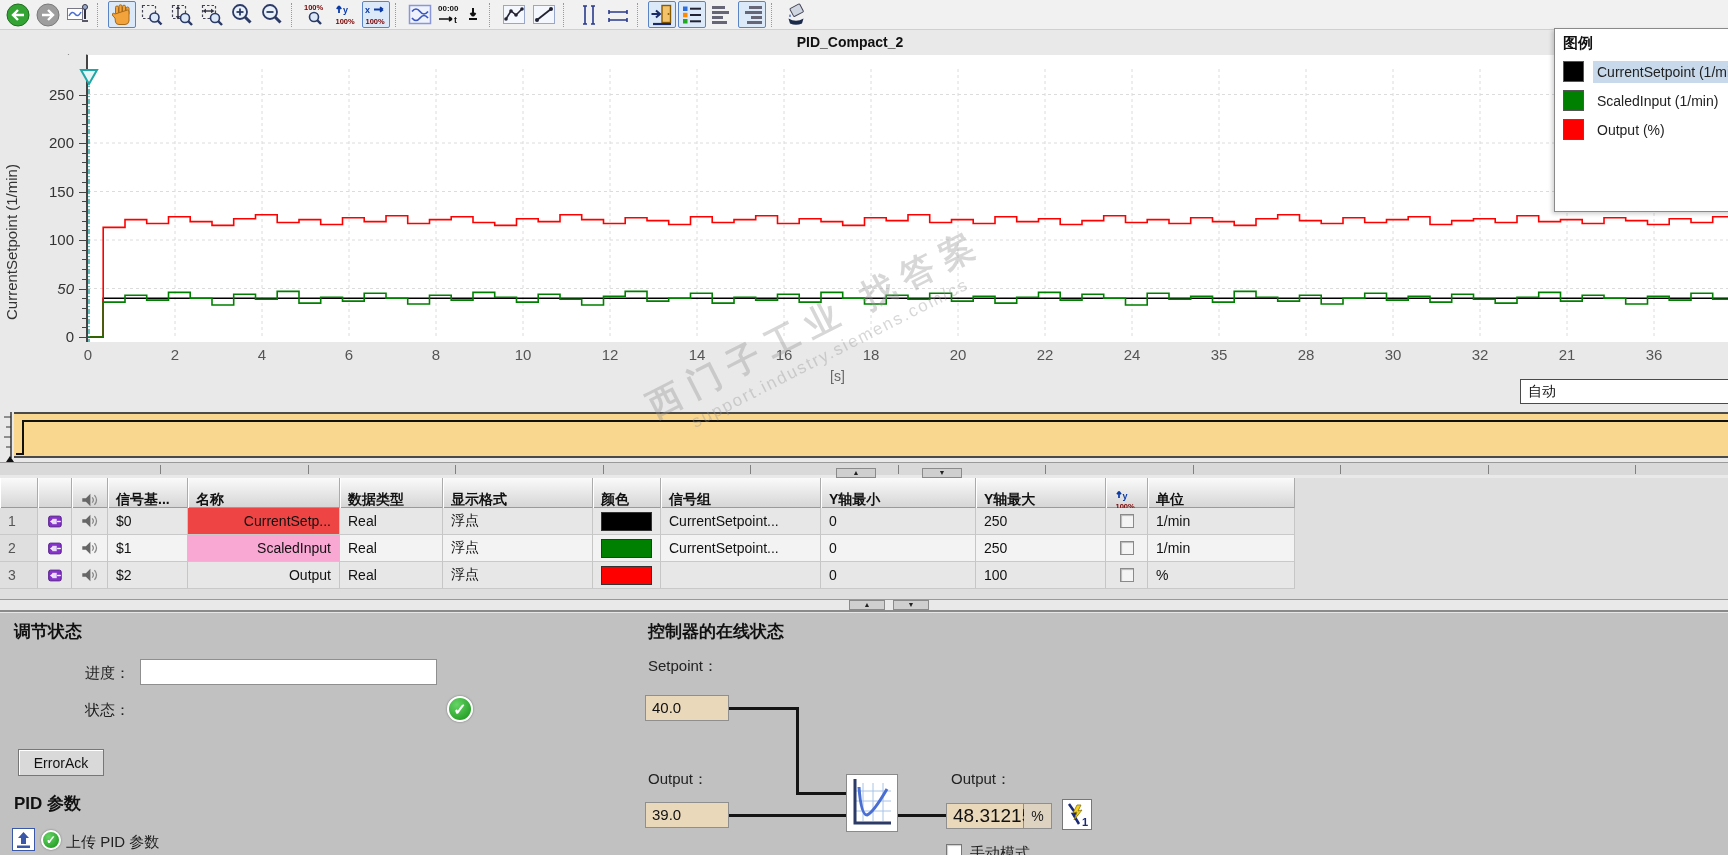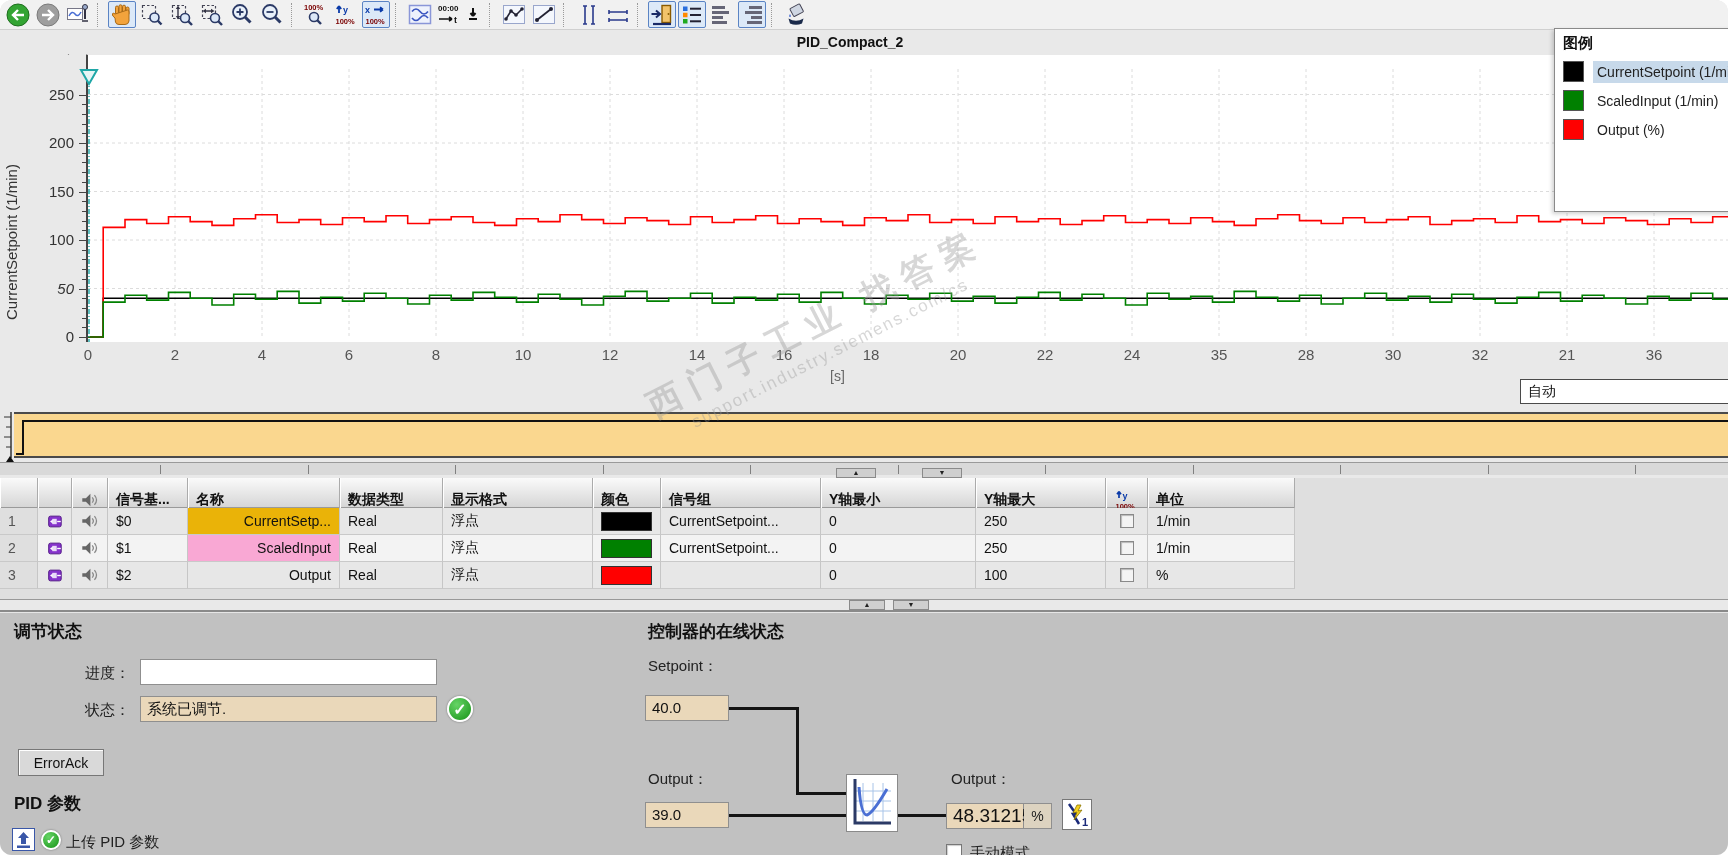--- a/index.html
+++ b/index.html
@@ -1,17 +1,17 @@
 <!DOCTYPE html>
 <html><head>
 <meta charset="utf-8">
 <style>
   html,body{margin:0;padding:0;background:#fff;}
   *{box-sizing:border-box;font-family:"Liberation Sans",sans-serif;}
-  #app{position:relative;width:1728px;height:855px;overflow:hidden;background:#E9E9E9;border-radius:12px;}
+  #app{position:relative;width:1728px;height:855px;overflow:hidden;background:#E9E9E9;}
 
   
   #toolbar{position:absolute;left:0;top:0;width:1728px;height:30px;background:#F1F1F1;
     border-bottom:1px solid #D0D0D0;display:flex;align-items:center;padding-left:3px;}
   .tb-btn{width:28px;height:27px;margin:0 1px;display:flex;align-items:center;justify-content:center;
     border:1px solid transparent;border-radius:2px;}
   .tb-btn.wide{width:48px;}
   .tb-btn.pressed{background:#DCE9F8;border:1px solid #5B84C4;}
   .tb-sep{width:7px;height:24px;border-left:1px dotted #9a9a9a;margin:0 3px 0 4px;}
   .tb-btn svg{display:block;}
@@ -548,21 +548,21 @@
               <path d="M4.5,8.5 l3,-2.2 v4.4 Z" fill="#fff"></path>
             </svg>
           </div>
           <div class="tcell" style="width: 36px; background: rgb(231, 231, 231);">
             <svg width="19" height="18" viewBox="0 0 20 20">
               <polygon points="2,8 6,8 11,3 11,17 6,12 2,12" fill="#666"></polygon>
               <path d="M13,7 q2.6,3 0,6 M15.5,4.5 q4.6,5.5 0,11" fill="none" stroke="#888" stroke-width="1.4"></path>
             </svg>
           </div>
           <div class="tcell" style="width: 80px; background: rgb(231, 231, 231);">$0</div>
-          <div class="tcell right" style="width: 152px; background: #eab308;">CurrentSetp...</div>
+          <div class="tcell right" style="width: 152px; background: #ef4444;">CurrentSetp...</div>
           <div class="tcell" style="width: 103px; background: rgb(231, 231, 231);">Real</div>
           <div class="tcell" style="width: 150px; background: rgb(231, 231, 231);">浮点</div>
           <div class="tcell" style="width: 68px; background: rgb(231, 231, 231);">
             <div class="swatch" style="background: rgb(0, 0, 0);"></div>
           </div>
           <div class="tcell" style="width: 160px; background: rgb(231, 231, 231);">CurrentSetpoint...</div>
           <div class="tcell" style="width: 155px; background: rgb(231, 231, 231);">0</div>
           <div class="tcell" style="width: 130px; background: rgb(231, 231, 231);">250</div>
           <div class="tcell" style="width: 42px; background: rgb(231, 231, 231);">
             <div class="chk"></div>
@@ -636,21 +636,20 @@
 
   <div class="splitter" style="left:849px;top:600px;width:36px;">▲</div>
   <div class="splitter" style="left:893px;top:600px;width:36px;">▼</div>
 
   <div id="bottom-panel">
 
     <div class="h1" style="left:14px;top:8px;">调节状态</div>
     <div class="lbl" style="left:60px;top:52px;width:70px;text-align:right;">进度：</div>
     <div class="field" style="left:140px;top:47px;width:297px;"></div>
     <div class="lbl" style="left:60px;top:89px;width:70px;text-align:right;">状态：</div>
-    <div class="field tan" style="left:140px;top:84px;width:297px;">系统已调节.</div>
     <div class="gcheck" style="left:447px;top:84px;">✓</div>
     <div class="btn" style="left:18px;top:137px;width:86px;height:27px;">ErrorAck</div>
     <div class="h1" style="left:14px;top:180px;">PID 参数</div>
     <div id="upload-tile">
       <svg width="21" height="21">
           <path d="M10.5,3 L16,9 H13 V15 H8 V9 H5 Z" fill="#3A57A8"></path>
           <rect x="4" y="16.5" width="13" height="2.5" fill="#3A57A8"></rect>
         </svg>
     </div>
     <div class="gcheck" style="left:41px;top:218px;width:20px;height:20px;font-size:12px;">✓</div>

